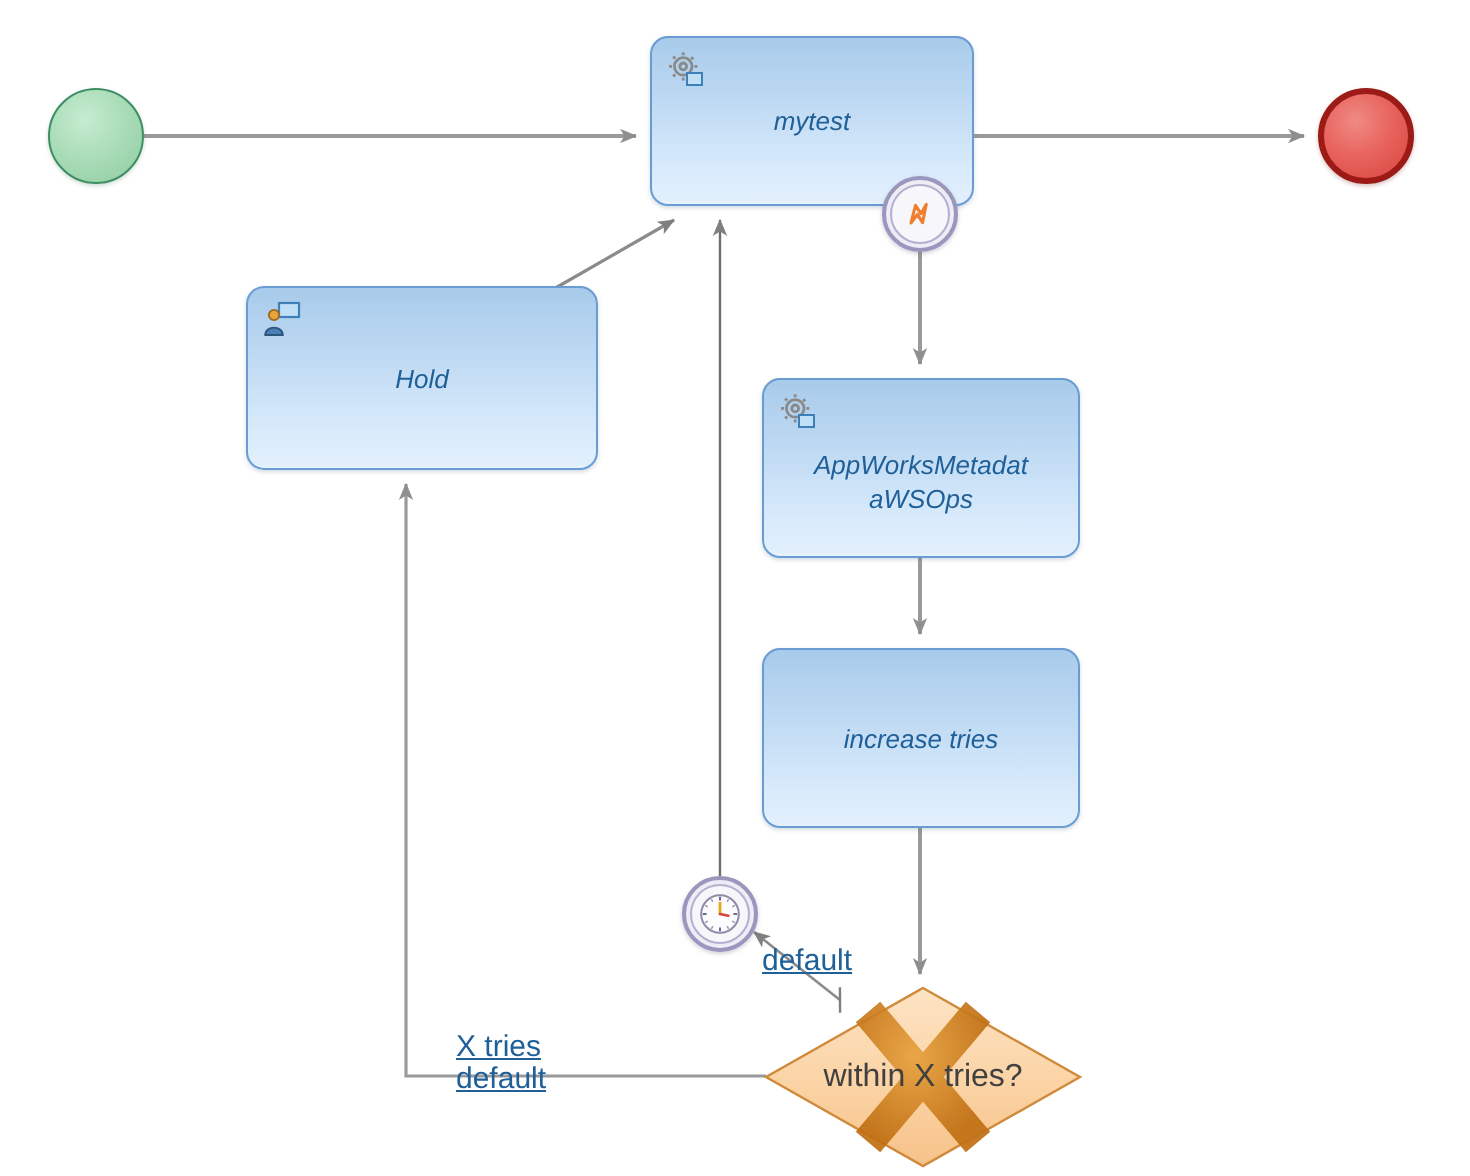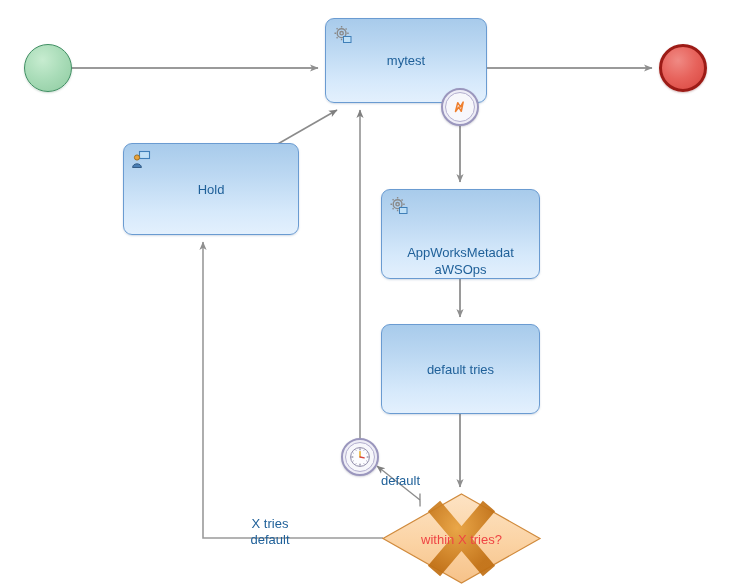--- a/index.html
+++ b/index.html
@@ -40,20 +40,21 @@
     justify-content: center;
   }
   .task-label {
     color: #1f6099;
     font-size: 13px;
     line-height: 17px;
     text-align: center;
     width: 86%;
     word-wrap: break-word;
     white-space: pre-line;
+    font-style: italic;
   }
   .task-icon {
     position: absolute;
     left: 7px;
     top: 6px;
     width: 20px;
     height: 20px;
   }
   
   .start-event {
@@ -103,32 +104,33 @@
     width: 157px;
     height: 89px;
   }
   .gateway-label {
     position: absolute;
     left: 0;
     top: 50%;
     width: 157px;
     transform: translateY(-50%);
     text-align: center;
-    color: #ef4444;
-    font-size: 13px;
+    color: #404040;
+    font-size: 16px;
     pointer-events: none;
   }
   
   .edge-label {
     position: absolute;
     color: #1f6099;
-    font-size: 13px;
+    font-size: 15px;
     line-height: 16px;
     white-space: pre-line;
-    text-align: center;
+    text-align: left;
+    text-decoration: underline;
   }
 </style>
 </head>
 <body>
 
 <div id="canvas">
 
   <svg id="edge-layer" viewBox="0 0 735 588" xmlns="http://www.w3.org/2000/svg">
     <defs>
       <marker id="arrow" markerWidth="9" markerHeight="9" refX="8" refY="4.2" orient="auto" markerUnits="userSpaceOnUse">
@@ -226,38 +228,38 @@
     <span class="task-icon">
       <svg viewBox="0 0 20 20" width="20" height="20" xmlns="http://www.w3.org/2000/svg">
         <rect x="8.5" y="1.5" width="10" height="7" fill="#bfe0f7" stroke="#3f7fb8" stroke-width="1.1"></rect>
         <circle cx="6" cy="7.5" r="2.6" fill="#e8a33d" stroke="#9a6a1c" stroke-width="0.9"></circle>
         <path d="M1.6,17.5 C1.6,12.6 10.4,12.6 10.4,17.5 Z" fill="#4b7fb5" stroke="#2d557f" stroke-width="0.9"></path>
       </svg>
     </span>
     <span class="task-label">Hold</span>
   </div>
 
-  <div class="node task" style="left:381px; top:189px; width:159px; height:90px;align-items:flex-end;">
+  <div class="node task" style="left:381px; top:189px; width:159px; height:90px;">
     <span class="task-icon">
       <svg viewBox="0 0 20 20" width="20" height="20" xmlns="http://www.w3.org/2000/svg">
         <g fill="none" stroke="#8a8a8a" stroke-width="1.4">
           <circle cx="8.6" cy="8.2" r="4.4"></circle>
           <circle cx="8.6" cy="8.2" r="1.7"></circle>
           <path d="M8.6,2.6 L8.6,1.1 M8.6,15.3 L8.6,13.8 M3,8.2 L1.5,8.2 M15.7,8.2 L14.2,8.2
                    M4.6,4.2 L3.6,3.2 M13.6,12.8 L12.6,11.8 M12.6,4.6 L13.6,3.6 M3.6,13.2 L4.6,12.2"></path>
         </g>
         <rect x="10.5" y="11.5" width="7.5" height="6" fill="#bfe0f7" stroke="#3f7fb8" stroke-width="1"></rect>
       </svg>
     </span>
     <span class="task-label" style="margin-top:14px;">AppWorksMetadat
 aWSOps</span>
   </div>
 
   <div class="node task" style="left:381px; top:324px; width:159px; height:90px;">
-    <span class="task-label">default tries</span>
+    <span class="task-label">increase tries</span>
   </div>
 
   <div class="node ring-event" style="left:341px; top:438px;">
     <span class="ring-inner">
       <svg viewBox="0 0 24 24" width="24" height="24" xmlns="http://www.w3.org/2000/svg">
         <circle cx="12" cy="12" r="9.4" fill="#fcfcff" stroke="#8e8aa8" stroke-width="1"></circle>
         <g stroke="#6d6a85" stroke-width="1">
           <path d="M12,3.4 L12,5.3 M12,18.7 L12,20.6 M3.4,12 L5.3,12 M18.7,12 L20.6,12"></path>
         </g>
         <g stroke="#9a97ad" stroke-width="0.7">

